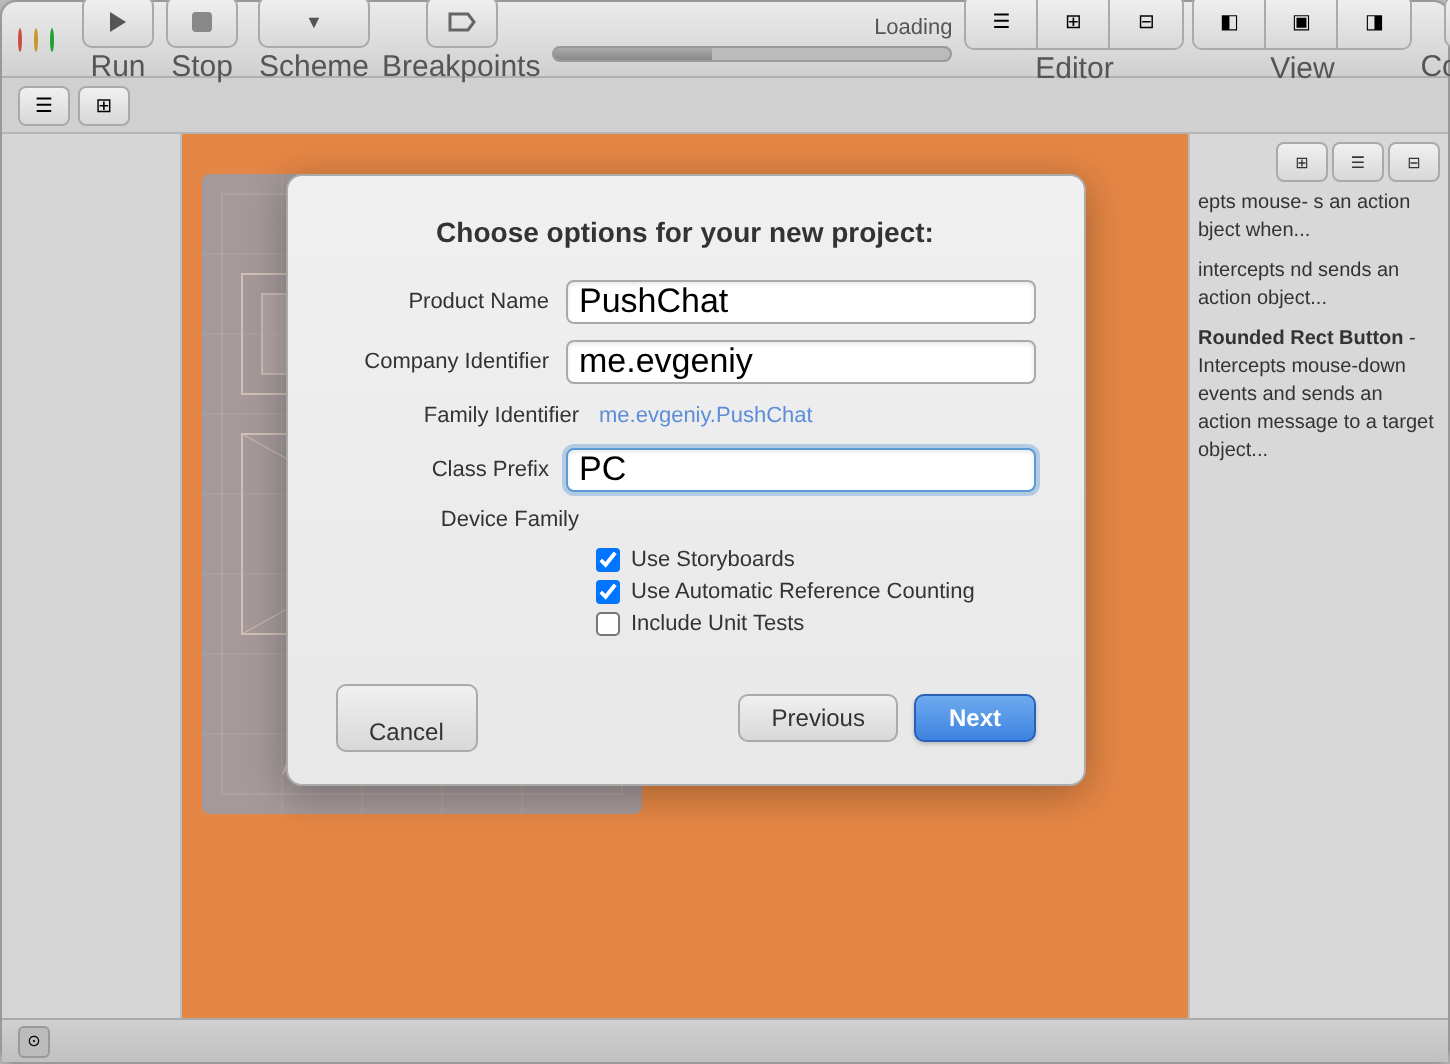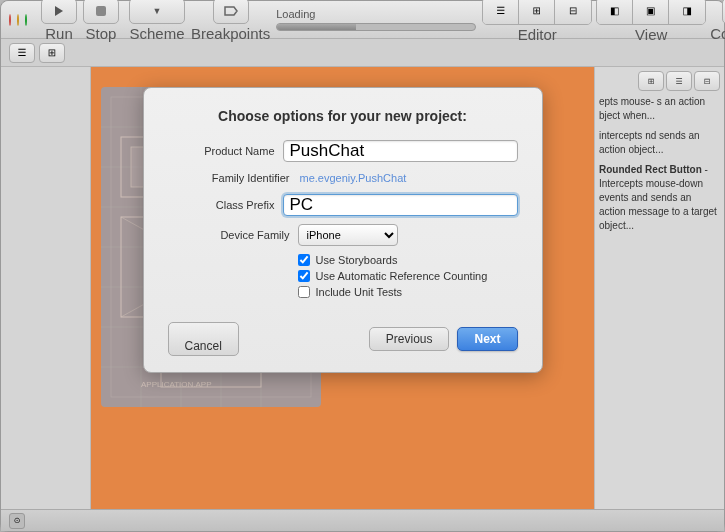--- a/index.html
+++ b/index.html
@@ -69,21 +69,21 @@
       display: flex;
       flex-direction: column;
       align-items: center;
       gap: 1px;
     }
 
     .loading-bar-section {
       flex: 1;
       display: flex;
       flex-direction: column;
-      align-items: flex-start;
+      align-items: flex-end;
       justify-content: center;
     }
     .loading-label {
       font-size: 11px;
       color: #555;
       margin-bottom: 3px;
     }
     .loading-bar {
       width: 200px;
       height: 8px;
@@ -493,38 +493,37 @@
 
       <div class="dialog-overlay">
         <div class="dialog">
           <div class="dialog-title">Choose options for your new project:</div>
 
           <div class="form-group">
             <label class="form-label">Product Name</label>
             <input class="form-input" type="text" value="PushChat" style="">
           </div>
 
+          <div class="form-group">
+            <label class="form-label">Company Identifier</label>
+            <input class="form-input" type="text" value="me.evgeniy" style="">
+          </div>
 
           <div class="form-group">
             <label class="form-label">Family Identifier</label>
             <span class="form-text">me.evgeniy.PushChat</span>
           </div>
 
           <div class="form-group">
             <label class="form-label">Class Prefix</label>
             <input class="form-input active" type="text" value="PC" style="">
           </div>
 
           <div class="form-group">
             <label class="form-label">Device Family</label>
-            <select class="form-select">
-              <option>iPhone</option>
-              <option>iPad</option>
-              <option>Universal</option>
-            </select>
           </div>
 
           <div class="checkboxes">
             <div class="checkbox-row">
               <input type="checkbox" checked="" style="">
               <span class="checkbox-label">Use Storyboards</span>
             </div>
             <div class="checkbox-row">
               <input type="checkbox" checked="" style="">
               <span class="checkbox-label">Use Automatic Reference Counting</span>

